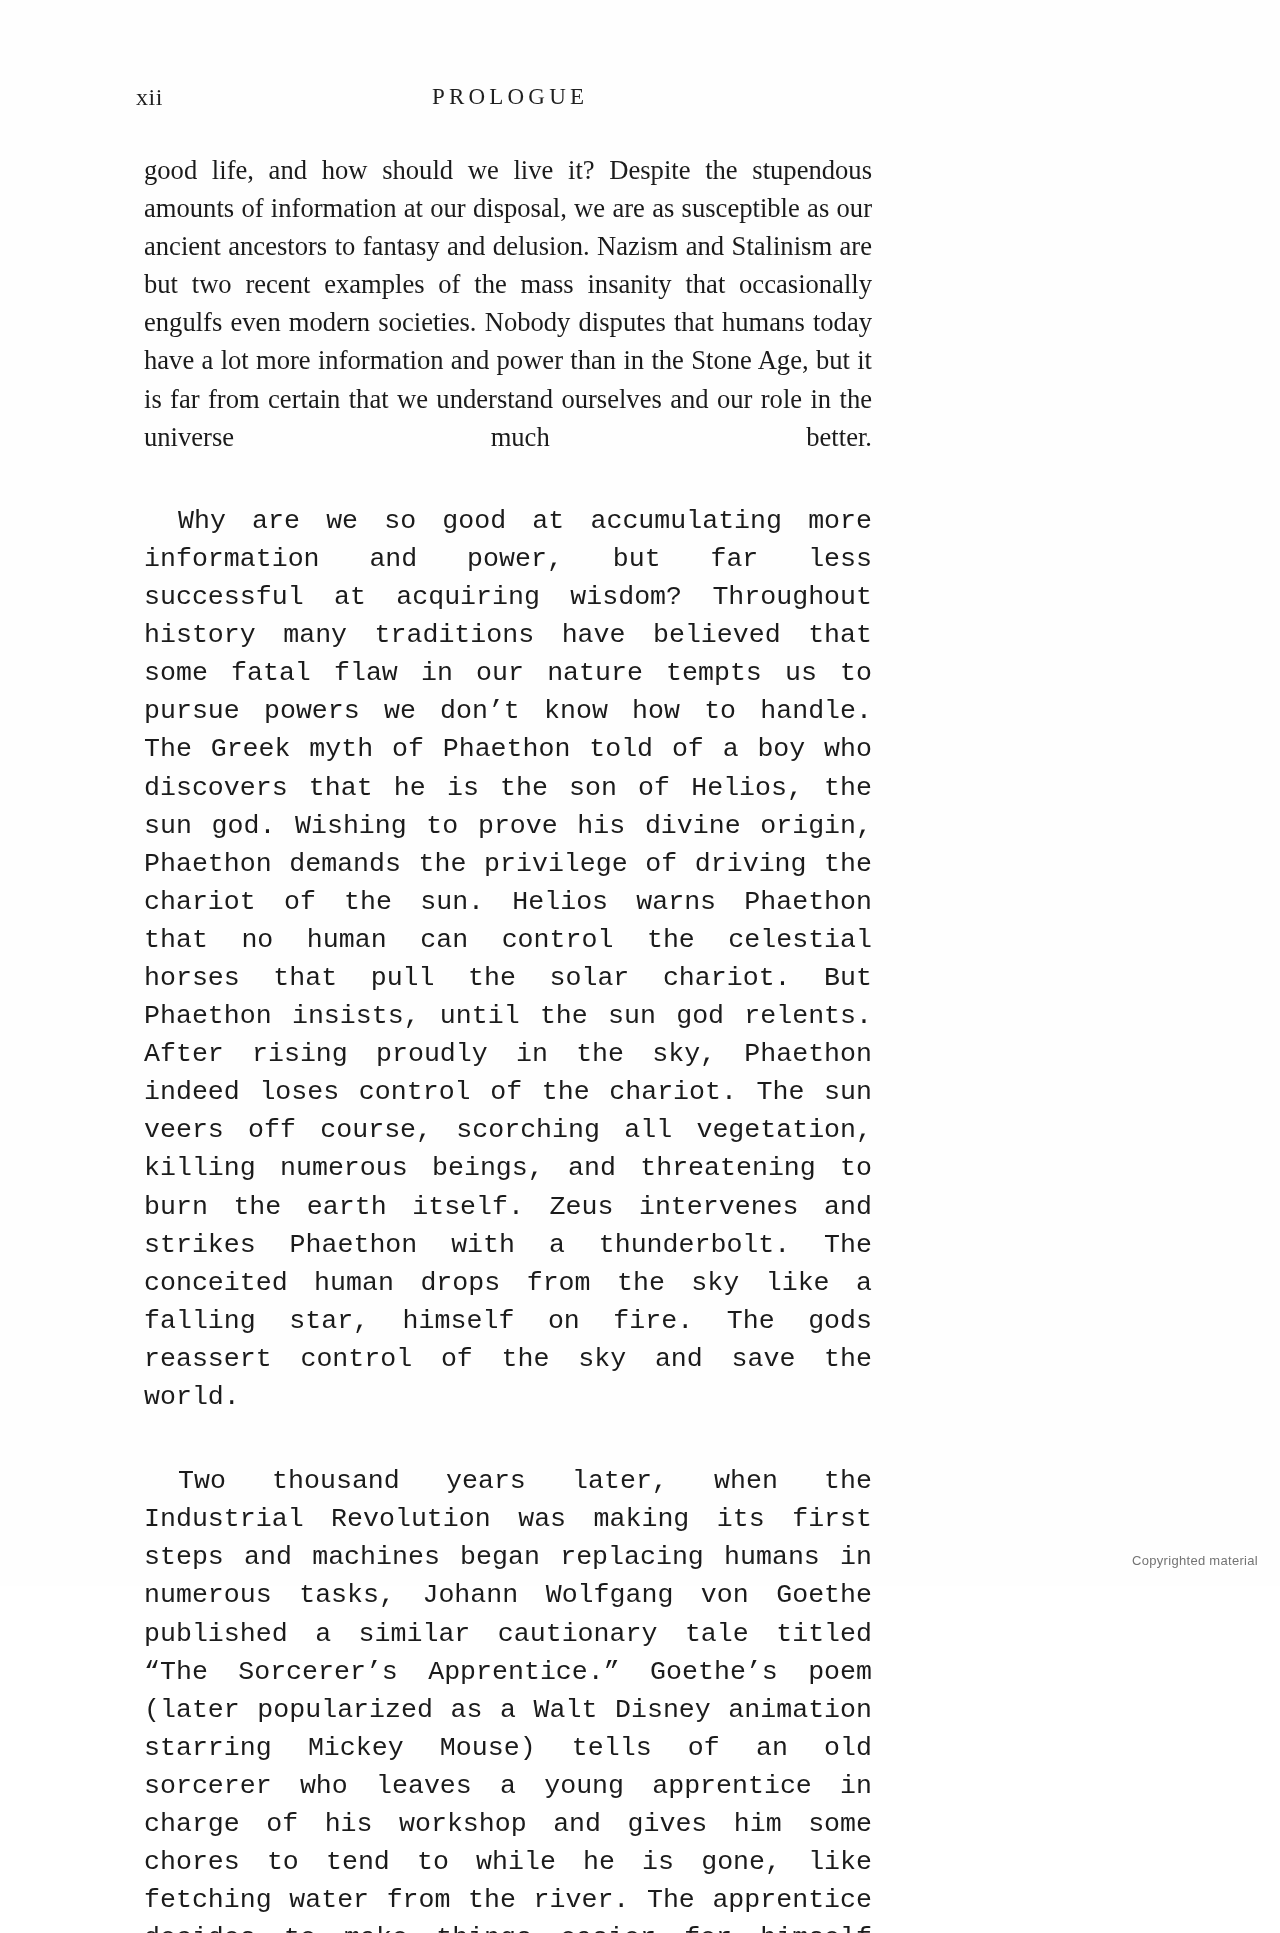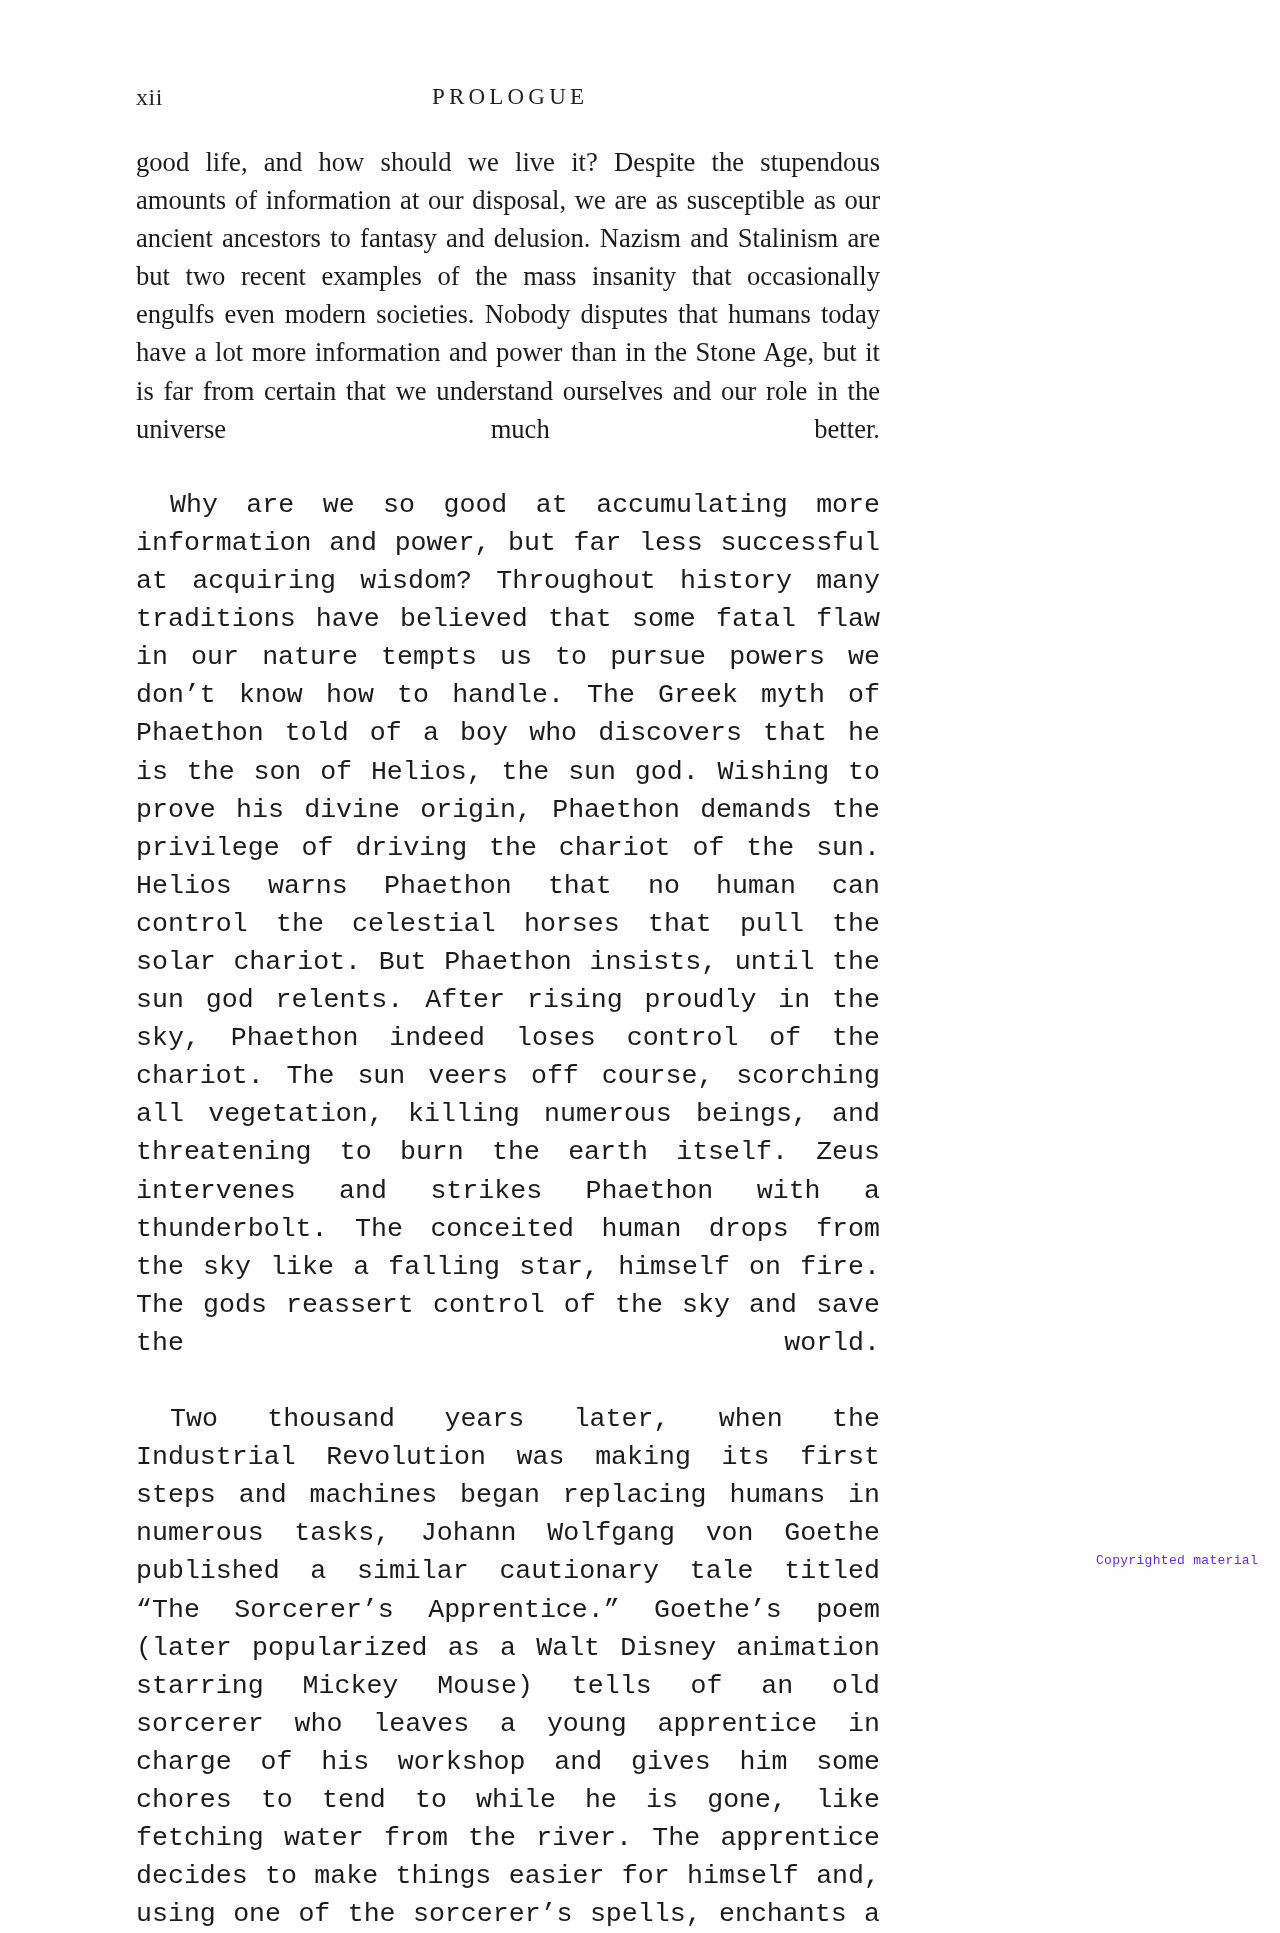--- a/index.html
+++ b/index.html
@@ -57,21 +57,21 @@
 
   
   .textblock {
     position: absolute;
     top: 143px;
     left: 136px;
     width: 744px;
   }
 
   p.body {
-    margin: 0;
+    margin: 8px;
     font-size: 26.6px;
     line-height: 38.1px;
     text-align: justify;
     text-justify: inter-word;
     word-spacing: 0.02em;
     color: #1b1b1b;
     hyphens: none;
     -webkit-hyphens: none;
   }
   p.body.indent {
@@ -83,24 +83,24 @@
     content: "";
     display: inline-block;
     width: 100%;
   }
 
   
   .copyright {
     position: absolute;
     right: 22px;
     bottom: 18px;
-    font-family: Liberation Mono, monospace;
+    font-family: Liberation Sans, sans-serif;
     font-size: 13px;
     letter-spacing: 0.3px;
-    color: #6d28d9;
+    color: #737373;
   }
 </style>
 </head>
 <body>
 
 <div class="page">
 
   <div class="running-head">
     <span class="folio">xii</span>
     <span class="head-title">PROLOGUE</span>

